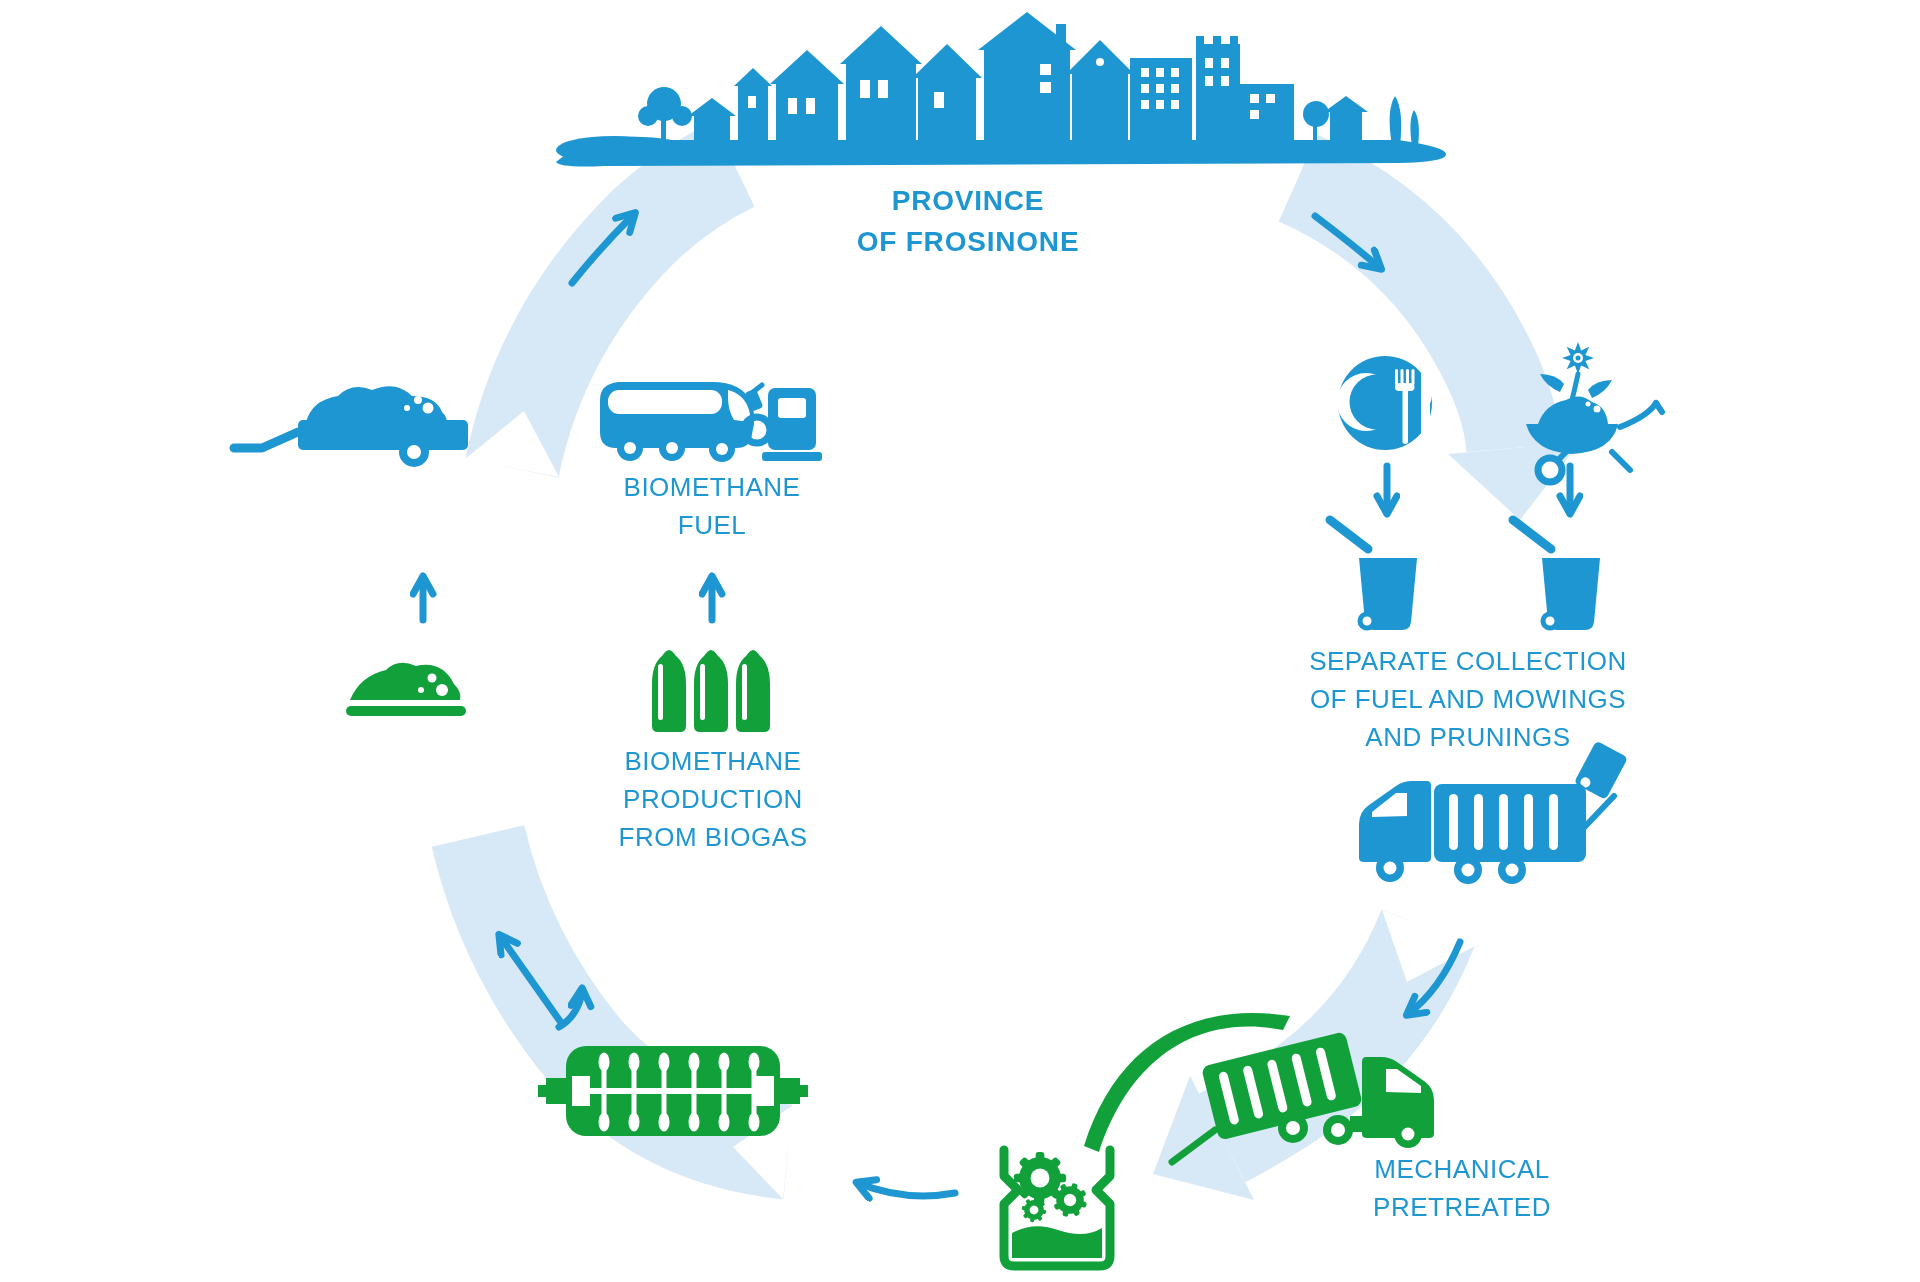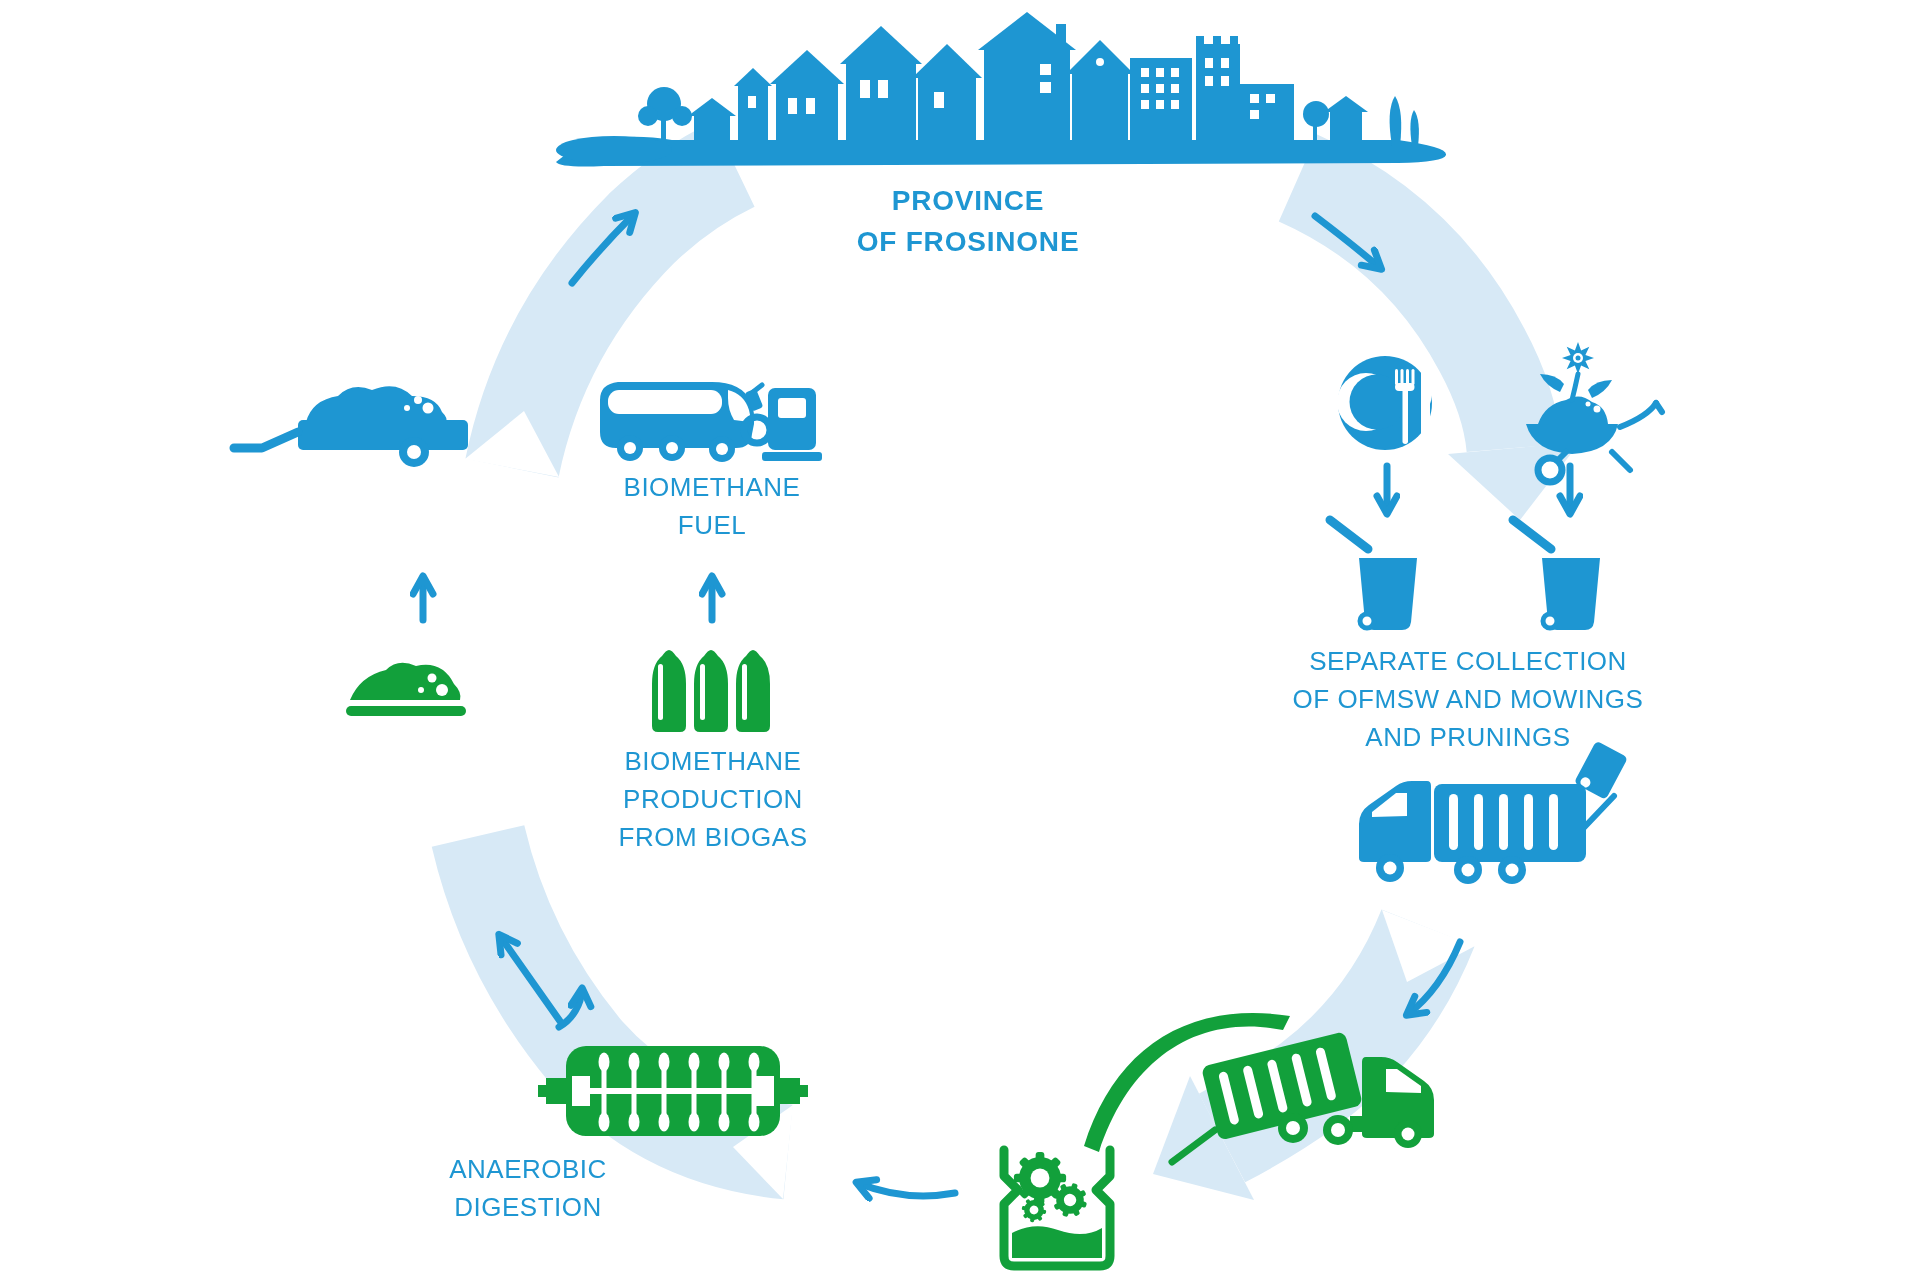--- a/index.html
+++ b/index.html
@@ -313,23 +313,23 @@
   </g>
 
   <path d="M572 283 Q600 248 634 214" fill="none" stroke="#1e96d2" stroke-width="7" stroke-linecap="round" marker-end="url(#ah)"></path>
 
   <path d="M1315 216 Q1352 244 1380 268" fill="none" stroke="#1e96d2" stroke-width="7" stroke-linecap="round" marker-end="url(#ah)"></path>
 </svg>
 
 <div class="label title" style="left:968px;top:180px">PROVINCE
 OF FROSINONE</div>
 <div class="label" style="left:1468px;top:642px">SEPARATE COLLECTION
-OF OFMSW AND MOWINGS
+OF FUEL AND MOWINGS
 AND PRUNINGS</div>
-<div class="label" style="left:528px;top:1150px">ANAEROBIC
-DIGESTION</div>
+<div class="label" style="left:1462px;top:1150px">MECHANICAL
+PRETREATED</div>
 <div class="label" style="left:713px;top:742px">BIOMETHANE
 PRODUCTION
 FROM BIOGAS</div>
 <div class="label" style="left:712px;top:468px">BIOMETHANE
 FUEL</div>
 
 </div>
 
 </body></html>

